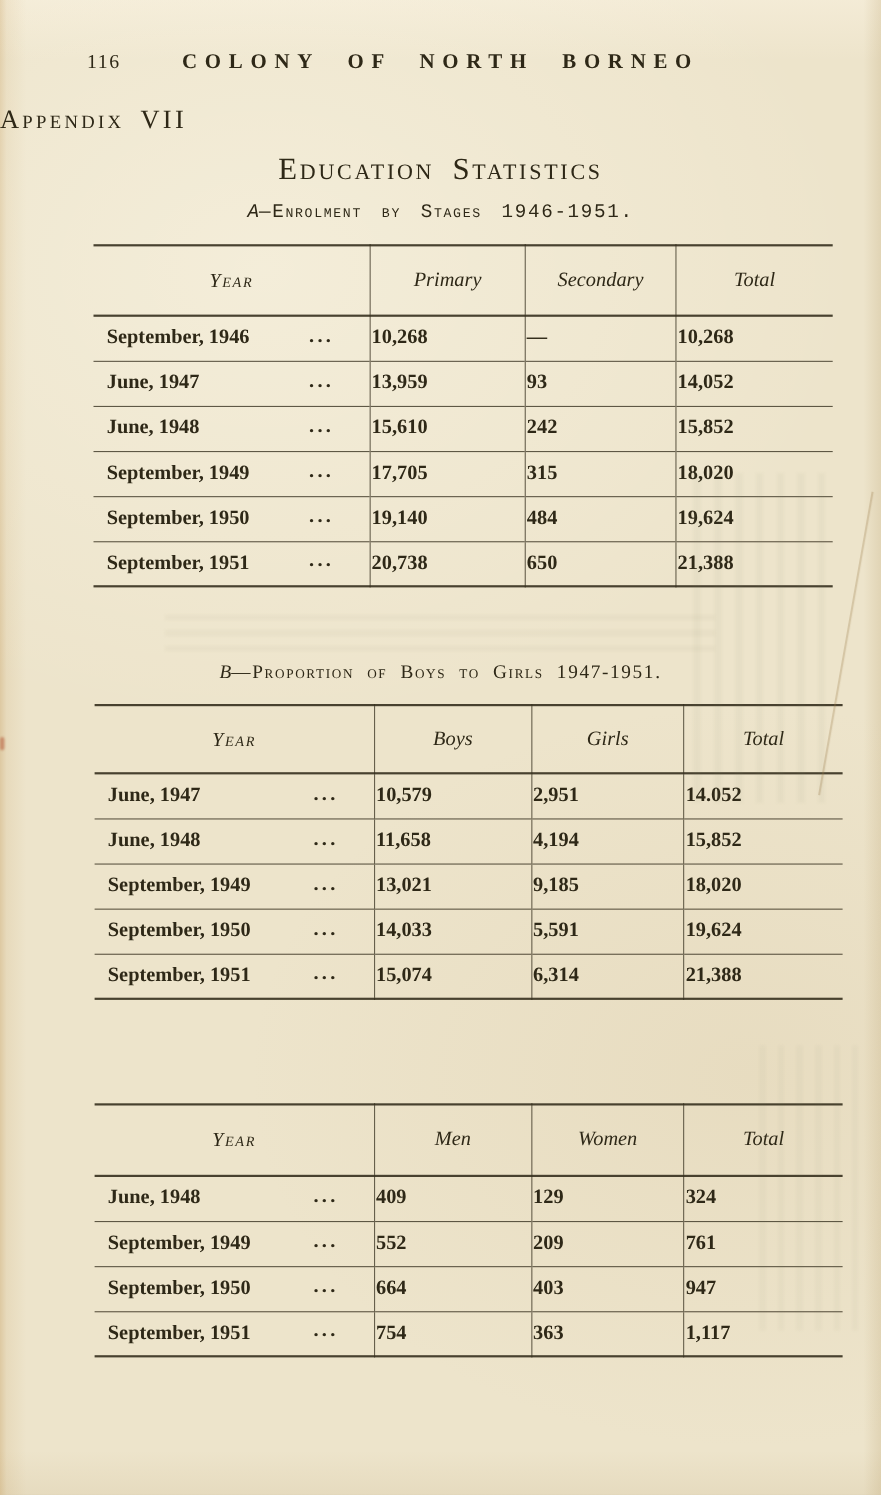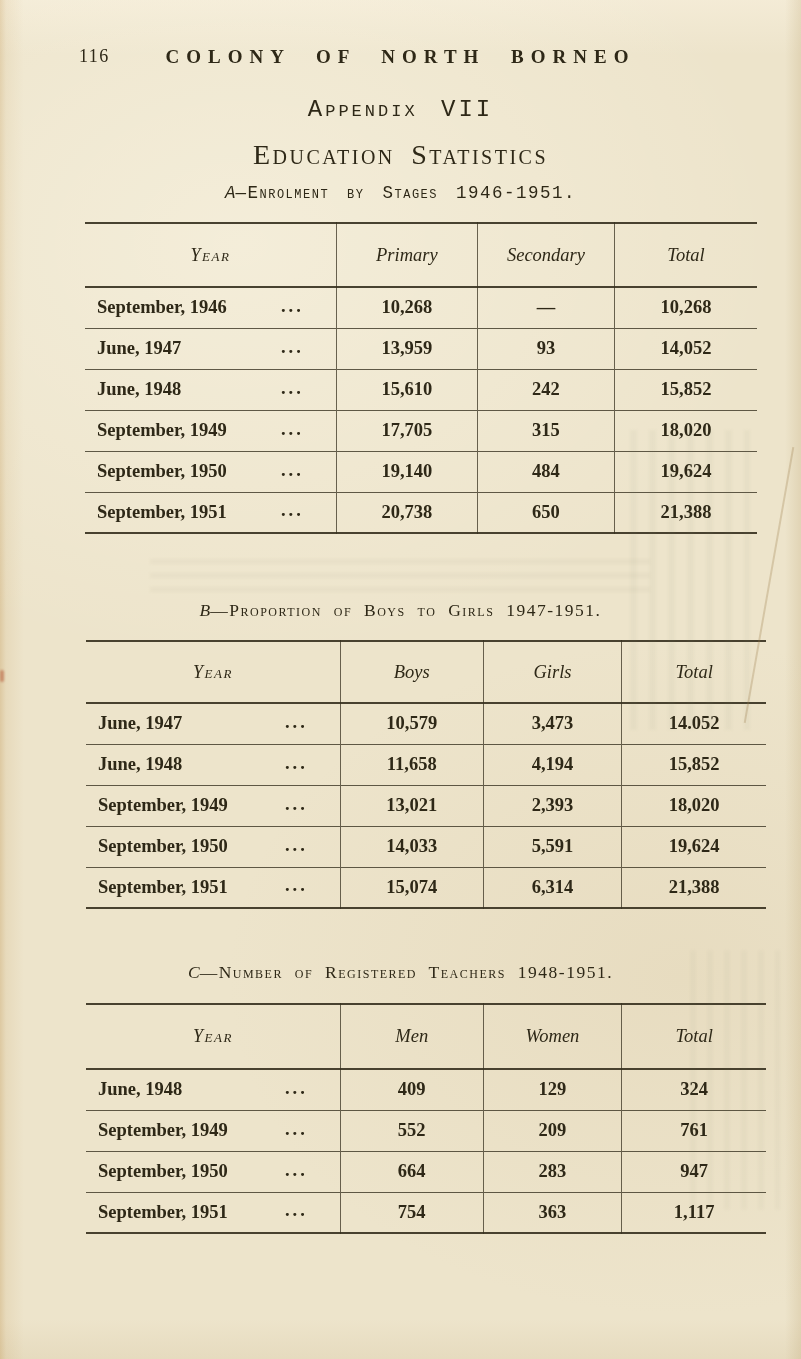--- a/index.html
+++ b/index.html
@@ -25,22 +25,22 @@
     position:absolute;left:79px;top:46px;
     font-size:18px;letter-spacing:1.5px;
   }
   .running-title{
     position:absolute;left:0;top:46px;width:100%;
     text-align:center;font-size:19px;
     letter-spacing:7px;word-spacing:14px;font-weight:bold;
   }
   .appendix-title{
     position:absolute;left:0;top:96px;width:100%;
-    text-align:center;font-size:24px;
-    font-variant:small-caps;letter-spacing:3px;word-spacing:6px;font-family:Liberation Mono, monospace;
+    text-align:left;font-size:24px;
+    font-variant:small-caps;letter-spacing:3px;word-spacing:6px;
   }
   .subtitle{
     position:absolute;left:0;top:139px;width:100%;
     text-align:center;font-size:28px;
     font-variant:small-caps;letter-spacing:2.5px;word-spacing:7px;
   }
   .table-heading{
     position:absolute;left:0;width:100%;
     text-align:center;font-size:17.5px;
     font-variant:small-caps;letter-spacing:1.5px;word-spacing:6px;
@@ -62,21 +62,21 @@
   #table-c{left:86px;top:1003px;width:680px;}
 
   .stats-table thead tr{border-bottom:2.2px solid rgba(58,51,34,0.92);font-style:italic;}
   #table-a thead tr{height:64px;}
   #table-b thead tr{height:62px;}
   #table-c thead tr{height:65px;}
   .stats-table tbody tr{height:41px;border-bottom:1.6px solid rgba(58,51,34,0.8);font-weight:bold;}
   .stats-table tbody tr:last-child{border-bottom:none;}
   .stats-table th{font-weight:normal;text-align:center;}
   .stats-table th + th, .stats-table td + td{border-left:1.5px solid rgba(58,51,34,0.75);}
-  .stats-table td{text-align:center;}
+  .stats-table td{text-align:left;}
   .th-year{font-variant:small-caps;letter-spacing:1.5px;font-size:18px;}
   td.td-year{text-align:left;padding-left:12px;position:relative;}
   td.td-year .dots{
     position:absolute;right:32px;top:50%;transform:translateY(-58%);
     letter-spacing:3px;
   }
   col.c-year{width:37.4%;}
   col.c-n1{width:21%;}
   col.c-n2{width:20.4%;}
   col.c-n3{width:21.2%;}
@@ -187,51 +187,50 @@
         <th class="th-year">Year</th>
         <th>Boys</th>
         <th>Girls</th>
         <th>Total</th>
       </tr>
     </thead>
     <tbody>
       <tr>
         <td class="td-year"><span>June, 1947</span><span class="dots">...</span></td>
         <td>10,579</td>
-        <td>3,473</td>
+        <td>2,951</td>
         <td>14.052</td>
       </tr>
       <tr>
         <td class="td-year"><span>June, 1948</span><span class="dots">...</span></td>
         <td>11,658</td>
         <td>4,194</td>
         <td>15,852</td>
       </tr>
       <tr>
         <td class="td-year"><span>September, 1949</span><span class="dots">...</span></td>
         <td>13,021</td>
-        <td>2,393</td>
+        <td>9,185</td>
         <td>18,020</td>
       </tr>
       <tr>
         <td class="td-year"><span>September, 1950</span><span class="dots">...</span></td>
         <td>14,033</td>
         <td>5,591</td>
         <td>19,624</td>
       </tr>
       <tr>
         <td class="td-year"><span>September, 1951</span><span class="dots">...</span></td>
         <td>15,074</td>
         <td>6,314</td>
         <td>21,388</td>
       </tr>
     </tbody>
   </table>
 
-  <div class="table-heading" id="heading-c"><span class="heading-prefix">C</span><span>—Number of Registered Teachers 1948-1951.</span></div>
 
   <table class="stats-table" id="table-c">
     <colgroup>
         <col class="c-year">
         <col class="c-n1">
         <col class="c-n2">
         <col class="c-n3">
       </colgroup>
     <thead>
       <tr>
@@ -250,21 +249,21 @@
       </tr>
       <tr>
         <td class="td-year"><span>September, 1949</span><span class="dots">...</span></td>
         <td>552</td>
         <td>209</td>
         <td>761</td>
       </tr>
       <tr>
         <td class="td-year"><span>September, 1950</span><span class="dots">...</span></td>
         <td>664</td>
-        <td>283</td>
+        <td>403</td>
         <td>947</td>
       </tr>
       <tr>
         <td class="td-year"><span>September, 1951</span><span class="dots">...</span></td>
         <td>754</td>
         <td>363</td>
         <td>1,117</td>
       </tr>
     </tbody>
   </table>

